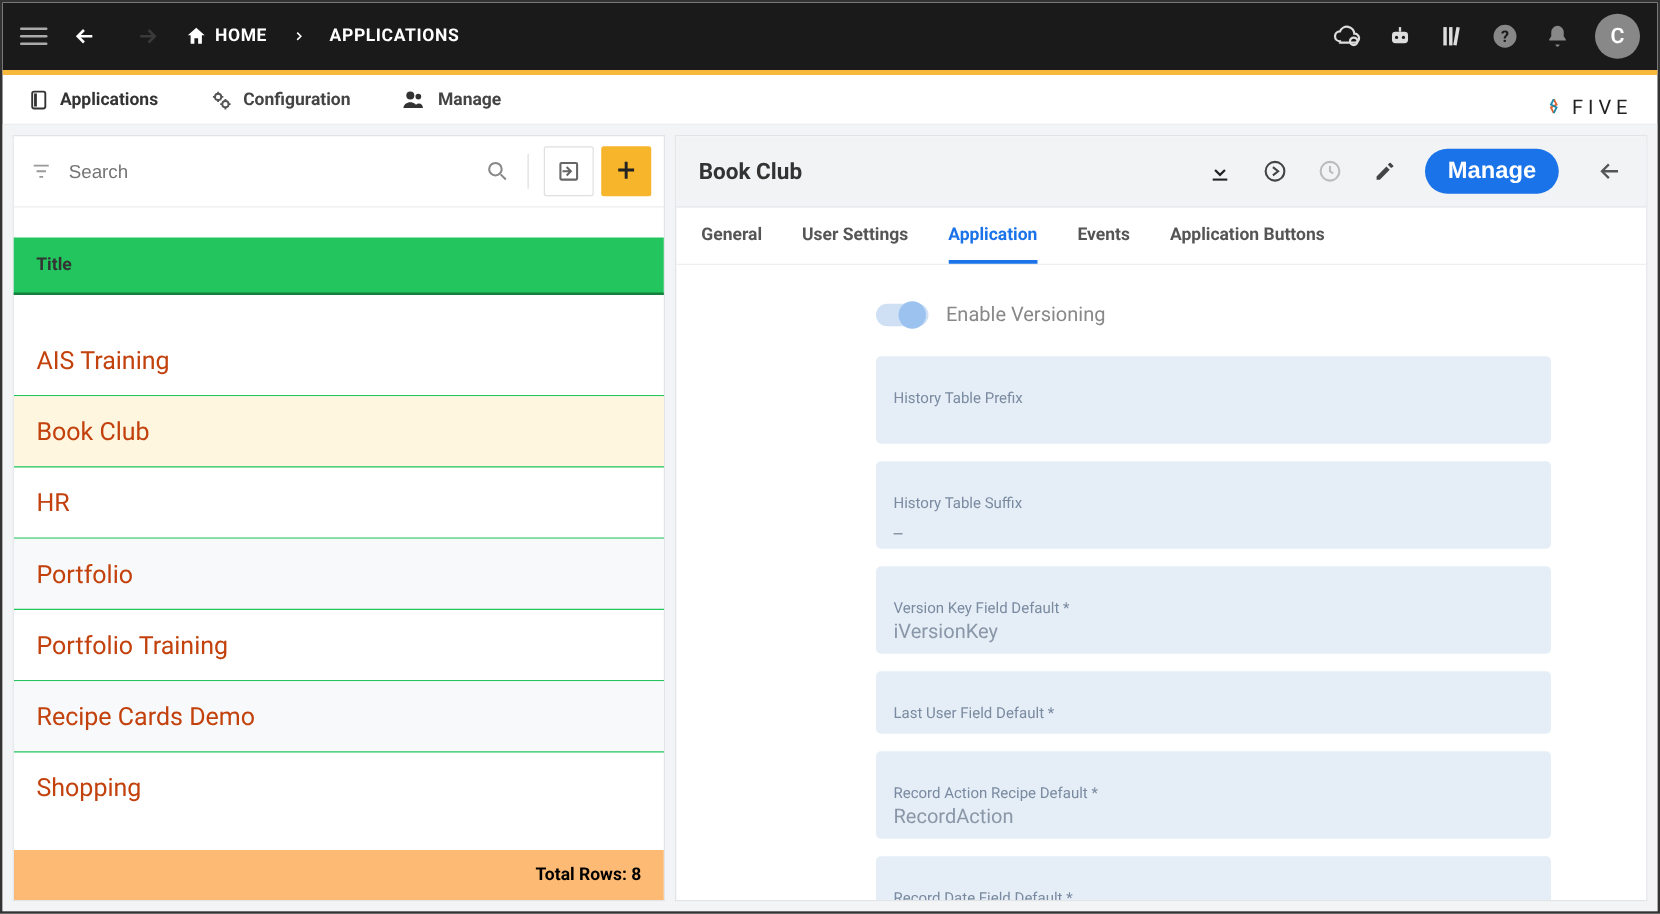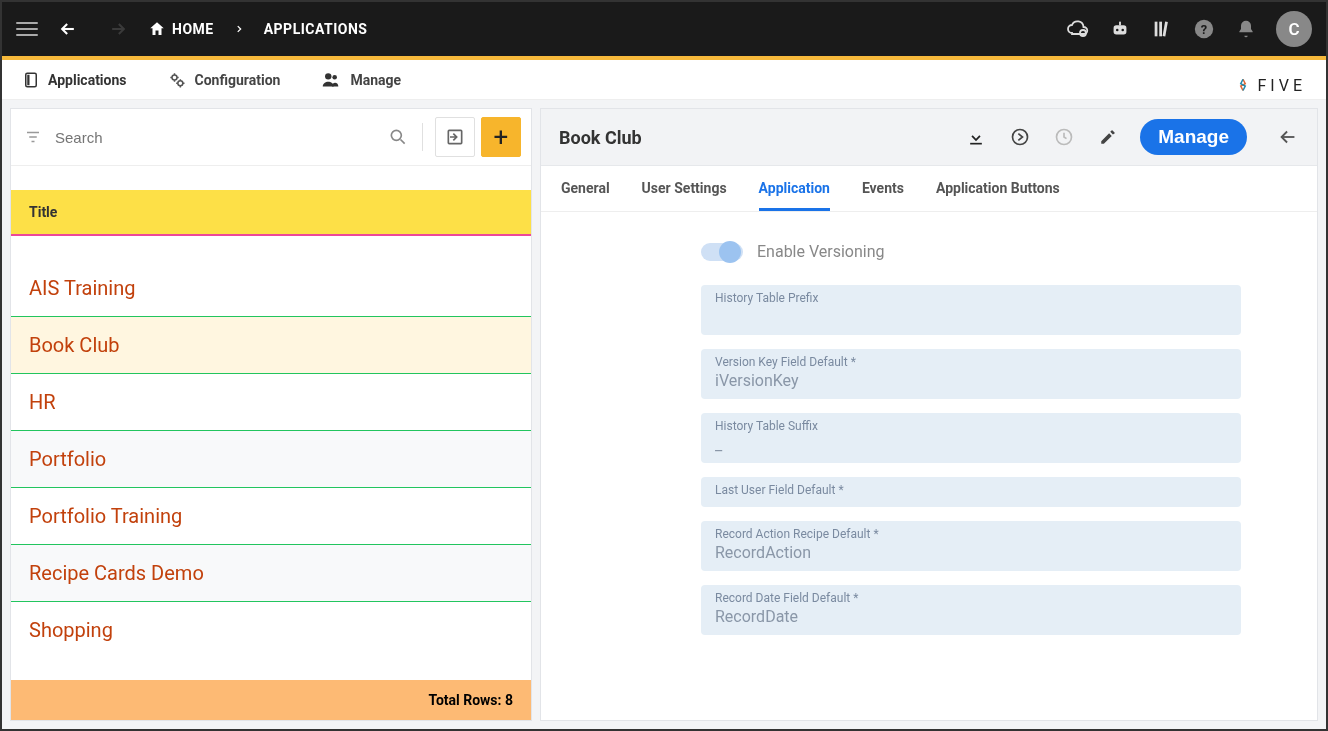--- a/index.html
+++ b/index.html
@@ -35,21 +35,21 @@
   .logo-mark { width:18px; height:18px; }
   
   .main { flex:1; display:flex; background:#f3f4f6; padding:8px; gap:8px; overflow:hidden; }
   .leftpane { width:522px; background:#fff; display:flex; flex-direction:column; border:1px solid #e2e4e8;gap:24px; }
   .searchrow { display:flex; align-items:center; padding:8px 10px; gap:6px; border-bottom:1px solid #eee; }
   .filter-icon, .search-icon { width:24px; height:24px; display:flex; align-items:center; justify-content:center; color:#888; }
   .searchbox { flex:1; border:none; outline:none; font-size:15px; color:#555; padding:6px 4px; }
   .sq-btn { width:40px; height:40px; border:1px solid #e0e0e0; background:#fff; display:flex; align-items:center; justify-content:center; cursor:pointer; border-radius:2px; }
   .sq-btn.gold { background:#f7b52c; border-color:#f7b52c; }
   .plus { font-size:26px; color:#222; line-height:1; }
-  .list-head { background:#fde047; padding:14px 18px; font-weight:700; font-size:14px; color:#333; border-bottom:2px solid #ec4899; }
+  .list-head { background:#22c55e; padding:14px 18px; font-weight:700; font-size:14px; color:#333; border-bottom:2px solid #15803d; }
   .list { flex:1; overflow:auto; }
   .row { padding:16px 18px; font-size:20px; color:#c2410c; border-bottom:1px solid #22c55e; cursor:pointer; }
   .row:nth-child(even){ background:#f8f9fa; }
   .row.selected { background:#fff6e0; }
   .footer { padding:12px 18px; text-align:right; font-weight:700; font-size:14px; background:#fdba74; }
   
   .rightpane { flex:1; background:#fff; border:1px solid #e2e4e8; display:flex; flex-direction:column; overflow:hidden; }
   .rp-head { display:flex; align-items:center; padding:10px 18px; background:#f2f3f5; border-bottom:1px solid #e6e8eb; }
   .rp-title { font-size:18px; font-weight:700; color:#333; flex:1; }
   .rp-icons { display:flex; align-items:center; gap:20px; }
@@ -59,21 +59,21 @@
   .back-arrow { font-size:22px; color:#555; cursor:pointer; padding-left:10px; }
   .tabs { display:flex; gap:32px; padding:0 20px; border-bottom:1px solid #eee; }
   .tab { padding:14px 0 12px; font-size:14px; font-weight:700; color:#555; cursor:pointer; border-bottom:3px solid transparent; }
   .tab.active { color:#1a73e8; border-bottom-color:#1a73e8; }
   .form-area { flex:1; padding:30px 0 20px 160px; overflow:auto; }
   .toggle-row { display:flex; align-items:center; gap:14px; margin-bottom:24px; }
   .toggle { width:42px; height:18px; background:#cfe0f5; border-radius:10px; position:relative; cursor:pointer; }
   .toggle .knob { width:22px; height:22px; background:#9cc3f0; border-radius:50%; position:absolute; top:-2px; left:18px; }
   .toggle-label { color:#888; font-size:16px; }
   .field { width:540px; background:#e5eef6; border-radius:4px; padding:6px 14px 8px; margin-bottom:14px; }
-  .field-label { font-size:12px; color:#7a8aa0; margin-bottom:2px; }
+  .field-label { font-size:12px; color:#7a8aa0; margin-bottom:2px;margin-top:20px; }
   .field-value { font-size:16px; color:#8a97a8; min-height:20px; }
   svg { display:block; }
 </style>
 </head>
 <body>
 
 <div class="topbar">
   <div class="topbar-left">
     <div class="ham">
         <div></div>
@@ -268,28 +268,28 @@
             <div class="knob"></div>
           </div>
         <div class="toggle-label">Enable Versioning</div>
       </div>
       <div id="fields">
           <div class="field">
             <div class="field-label">History Table Prefix</div>
             <div class="field-value"></div>
           </div>
           <div class="field">
+            <div class="field-label">History Table Suffix</div>
+            <div class="field-value">_</div>
+          </div>
+          <div class="field">
             <div class="field-label">Version Key Field Default *</div>
             <div class="field-value">iVersionKey</div>
           </div>
           <div class="field">
-            <div class="field-label">History Table Suffix</div>
-            <div class="field-value">_</div>
-          </div>
-          <div class="field">
             <div class="field-label">Last User Field Default *</div>
           </div>
           <div class="field">
             <div class="field-label">Record Action Recipe Default *</div>
             <div class="field-value">RecordAction</div>
           </div>
           <div class="field">
             <div class="field-label">Record Date Field Default *</div>
             <div class="field-value">RecordDate</div>
           </div>

